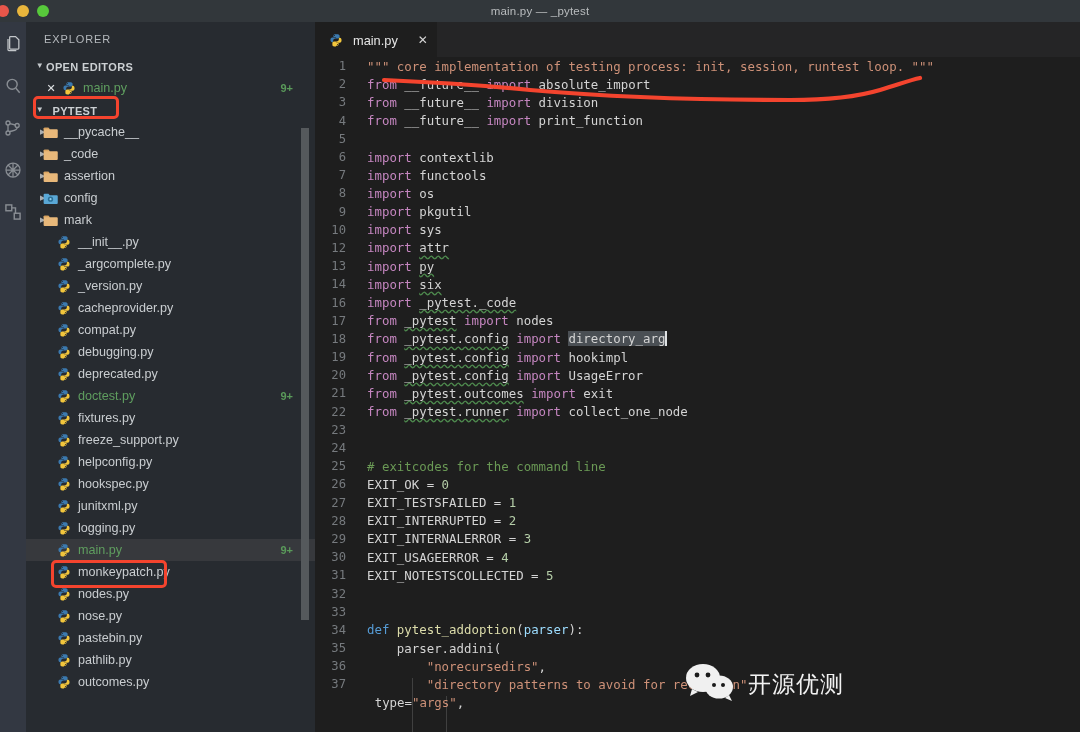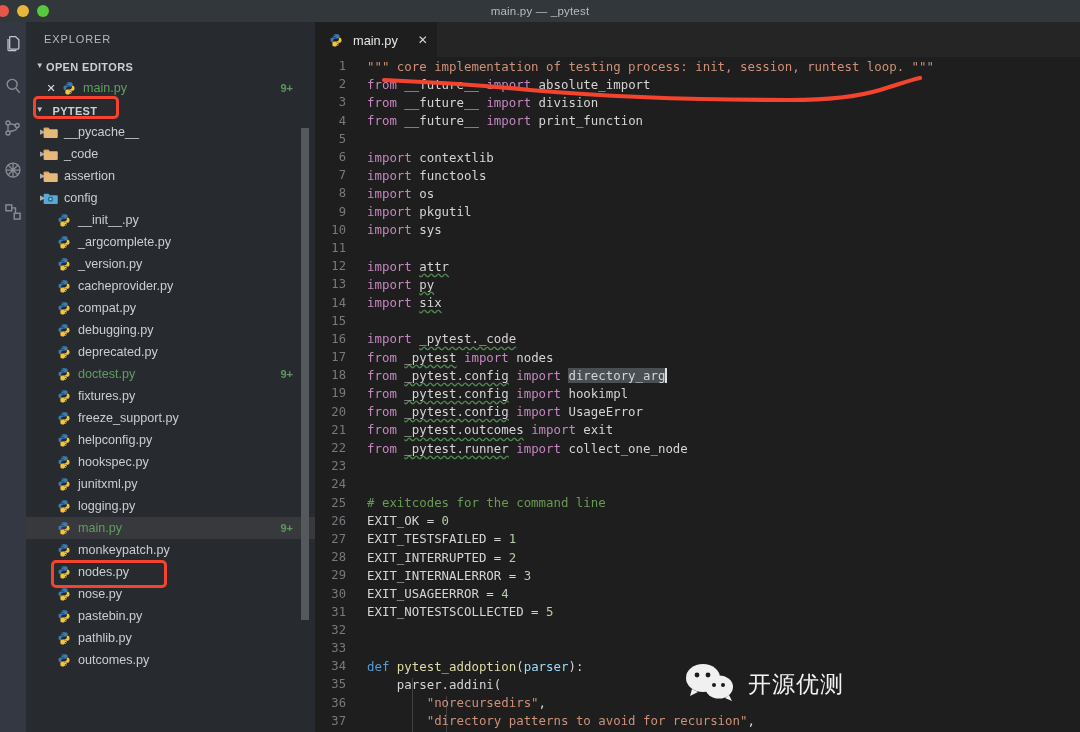--- a/index.html
+++ b/index.html
@@ -267,20 +267,30 @@
         <div class="row">
           <span class="arrow" style="padding-left: 14px;">▶</span>
           <span class="icon-wrap">
             <svg class="folder-ico" viewBox="0 0 24 20">
               <path d="M1 4a1.6 1.6 0 0 1 1.6-1.6h6.2l1.9 2.2h11.3A1.6 1.6 0 0 1 23.6 6.2v11A1.6 1.6 0 0 1 22 18.8H2.6A1.6 1.6 0 0 1 1 17.2z" fill="#5aa8d6"></path>
               <circle cx="12" cy="11" r="4.2" fill="#2b6f96"></circle>
               <circle cx="12" cy="11" r="1.7" fill="#8fd0ef"></circle>
             </svg>
           </span>
           <span class="label">config</span>
+        </div>
+        <div class="row">
+          <span class="arrow" style="padding-left: 14px;">▶</span>
+          <span class="icon-wrap">
+            <svg class="folder-ico" viewBox="0 0 24 20">
+              <path d="M1 4a1.6 1.6 0 0 1 1.6-1.6h6.2l1.9 2.2h11.3A1.6 1.6 0 0 1 23.6 6.2v11A1.6 1.6 0 0 1 22 18.8H2.6A1.6 1.6 0 0 1 1 17.2z" fill="#e8b87a"></path>
+              <path d="M1 4a1.6 1.6 0 0 1 1.6-1.6h6.2l1.9 2.2H1z" fill="#d9a460"></path>
+            </svg>
+          </span>
+          <span class="label">mark</span>
         </div>
         <div class="row">
           <span class="arrow" style="flex: 0 0 28px;">&nbsp;</span>
           <span class="icon-wrap">
             <svg class="py-ico" viewBox="0 0 24 24">
               <path d="M11.9 2c-2.5 0-4.3.6-4.3 2.6v2.2h4.5v.7H5.6C3.5 7.5 2.5 9 2.5 11.6s.9 4.2 3 4.2h1.6v-2.5c0-2.2 1.8-3.8 3.9-3.8h4.3c1.7 0 2.9-1.3 2.9-2.9V4.6C18.2 3 16.4 2 13.9 2h-2zm-2.4 1.4a.9.9 0 1 1 0 1.8.9.9 0 0 1 0-1.8z" fill="#3b79ae"></path>
               <path d="M12.1 22c2.5 0 4.3-.6 4.3-2.6v-2.2h-4.5v-.7h6.5c2.1 0 3.1-1.5 3.1-4.1s-.9-4.2-3-4.2h-1.6v2.5c0 2.2-1.8 3.8-3.9 3.8H8.7c-1.7 0-2.9 1.3-2.9 2.9v3c0 1.6 1.8 2.6 4.3 2.6h2zm2.4-1.4a.9.9 0 1 1 0-1.8.9.9 0 0 1 0 1.8z" fill="#f2c63c"></path>
             </svg>
           </span>
           <span class="label">__init__.py</span>
@@ -514,25 +524,23 @@
           <div class="code-line"><span class="ln">1</span><span class="code"><span class="t-str">""" core implementation of testing process: init, session, runtest loop. """</span></span></div>
           <div class="code-line"><span class="ln">2</span><span class="code"><span class="t-kw">from </span><span class="t-mod">__future__</span><span class="t-kw"> import </span><span class="t-plain">absolute_import</span></span></div>
           <div class="code-line"><span class="ln">3</span><span class="code"><span class="t-kw">from </span><span class="t-mod">__future__</span><span class="t-kw"> import </span><span class="t-plain">division</span></span></div>
           <div class="code-line"><span class="ln">4</span><span class="code"><span class="t-kw">from </span><span class="t-mod">__future__</span><span class="t-kw"> import </span><span class="t-plain">print_function</span></span></div>
           <div class="code-line"><span class="ln">5</span><span class="code"></span></div>
           <div class="code-line"><span class="ln">6</span><span class="code"><span class="t-kw">import </span><span class="t-plain">contextlib</span></span></div>
           <div class="code-line"><span class="ln">7</span><span class="code"><span class="t-kw">import </span><span class="t-plain">functools</span></span></div>
           <div class="code-line"><span class="ln">8</span><span class="code"><span class="t-kw">import </span><span class="t-plain">os</span></span></div>
           <div class="code-line"><span class="ln">9</span><span class="code"><span class="t-kw">import </span><span class="t-plain">pkgutil</span></span></div>
           <div class="code-line"><span class="ln">10</span><span class="code"><span class="t-kw">import </span><span class="t-plain">sys</span></span></div>
-          <div class="code-line"><span class="ln">11</span><span class="code"></span></div>
           <div class="code-line"><span class="ln">12</span><span class="code"><span class="t-kw">import </span><span class="t-plain squig">attr</span></span></div>
           <div class="code-line"><span class="ln">13</span><span class="code"><span class="t-kw">import </span><span class="t-plain squig">py</span></span></div>
           <div class="code-line"><span class="ln">14</span><span class="code"><span class="t-kw">import </span><span class="t-plain squig">six</span></span></div>
-          <div class="code-line"><span class="ln">15</span><span class="code"></span></div>
           <div class="code-line"><span class="ln">16</span><span class="code"><span class="t-kw">import </span><span class="t-plain squig">_pytest._code</span></span></div>
           <div class="code-line"><span class="ln">17</span><span class="code"><span class="t-kw">from </span><span class="t-plain squig">_pytest</span><span class="t-kw"> import </span><span class="t-plain">nodes</span></span></div>
           <div class="code-line"><span class="ln">18</span><span class="code"><span class="t-kw">from </span><span class="t-plain squig">_pytest.config</span><span class="t-kw"> import </span><span class="t-plain sel">directory_arg</span><span class="caret"></span></span></div>
           <div class="code-line"><span class="ln">19</span><span class="code"><span class="t-kw">from </span><span class="t-plain squig">_pytest.config</span><span class="t-kw"> import </span><span class="t-plain">hookimpl</span></span></div>
           <div class="code-line"><span class="ln">20</span><span class="code"><span class="t-kw">from </span><span class="t-plain squig">_pytest.config</span><span class="t-kw"> import </span><span class="t-plain">UsageError</span></span></div>
           <div class="code-line"><span class="ln">21</span><span class="code"><span class="t-kw">from </span><span class="t-plain squig">_pytest.outcomes</span><span class="t-kw"> import </span><span class="t-plain">exit</span></span></div>
           <div class="code-line"><span class="ln">22</span><span class="code"><span class="t-kw">from </span><span class="t-plain squig">_pytest.runner</span><span class="t-kw"> import </span><span class="t-plain">collect_one_node</span></span></div>
           <div class="code-line"><span class="ln">23</span><span class="code"></span></div>
           <div class="code-line"><span class="ln">24</span><span class="code"></span></div>
           <div class="code-line"><span class="ln">25</span><span class="code"><span class="t-cmt"># exitcodes for the command line</span></span></div>

